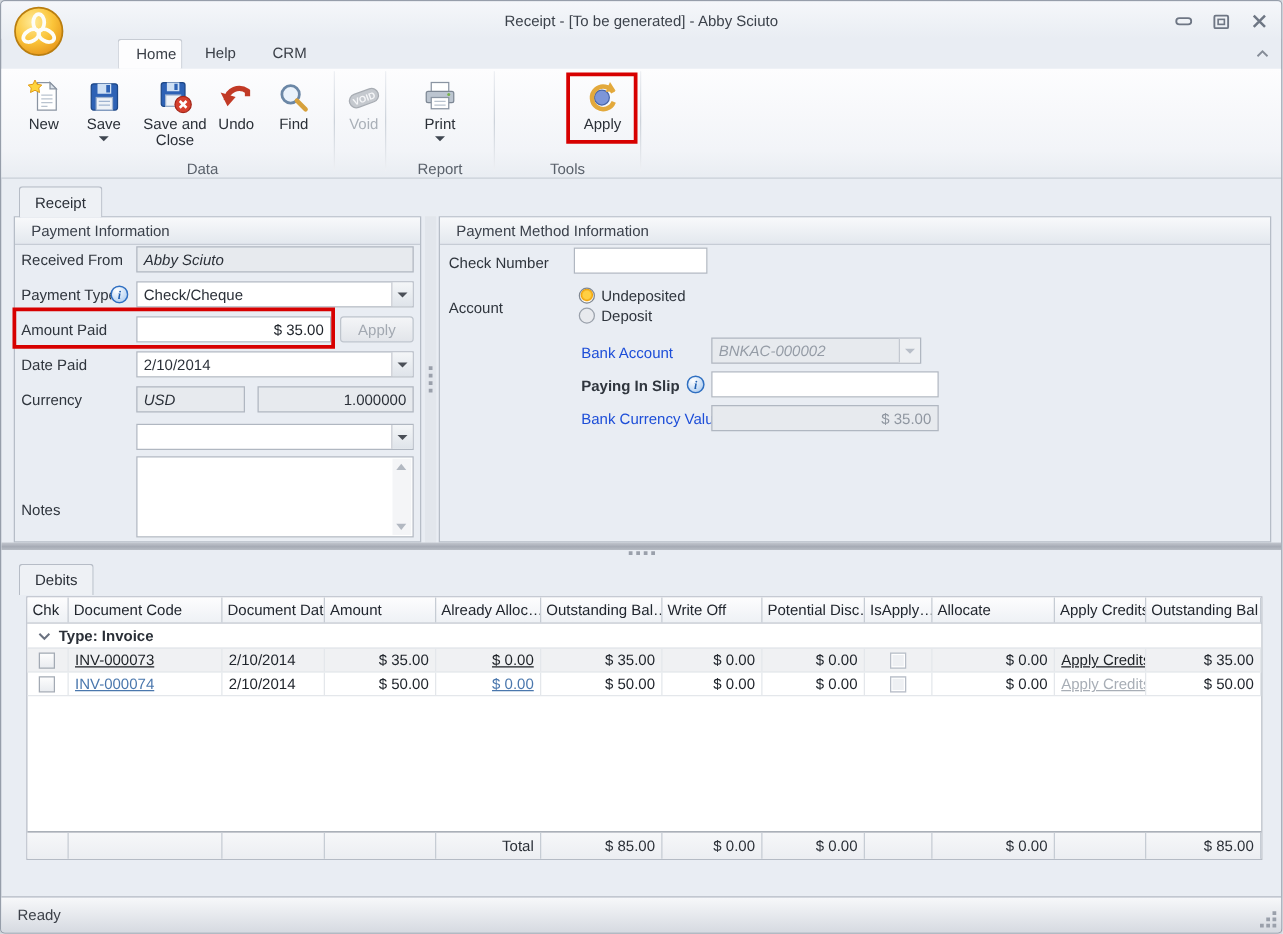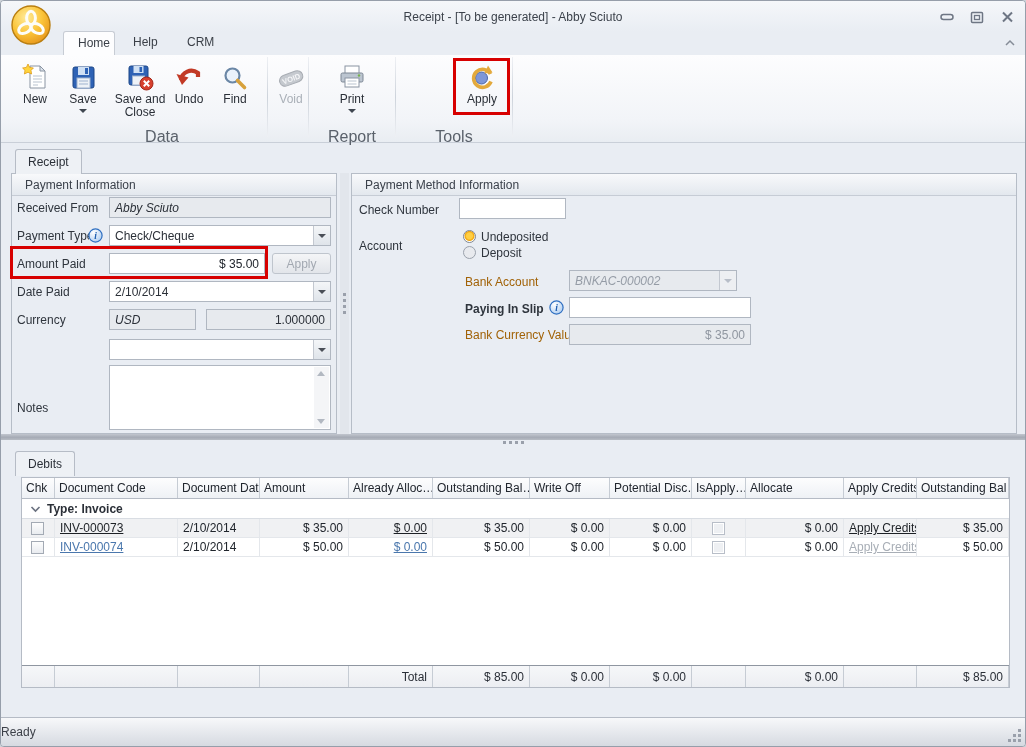--- a/index.html
+++ b/index.html
@@ -11,53 +11,53 @@
   
   .titlebar { position:absolute; left:0; top:0; width:100%; height:30px;
               background:linear-gradient(#f5f7fa,#e9edf3); }
   .title-text { position:absolute; top:9px; left:0; width:100%; text-align:center;
                 font-size:12px; color:#3c424b; }
   .winbtn { position:absolute; top:8px; width:24px; height:16px; display:flex;
             align-items:center; justify-content:center; cursor:default; }
   
   .tabstrip { position:absolute; left:0; top:30px; width:100%; height:24px; }
   .rtab { position:absolute; top:0; height:24px; padding:4px 14px 0;
-          font-size:12px; color:#3a3f47; text-align:center; }
+          font-size:12px; color:#3a3f47; text-align:center;margin-left:31px; }
   .rtab.active { background:#fdfdfe; border:1px solid #c7ccd4; border-bottom:none;
                  border-radius:3px 3px 0 0; }
   .ribbon-collapse { position:absolute; right:8px; top:36px; width:14px; height:12px; }
 
   
   .ribbon { position:absolute; left:0; top:54px; width:100%; height:88px;
             background:linear-gradient(#fdfdfe,#f2f4f8 75%,#e9edf2);
             border-bottom:1px solid #c9cfd8; }
   .rbtn { position:absolute; top:2px; height:70px; display:flex; flex-direction:column;
           align-items:center; text-align:center; font-size:12px; color:#2b3038; }
   .rbtn .ic { height:34px; display:flex; align-items:flex-end; justify-content:center; }
   .rbtn .cap { line-height:13px; margin-top:2px; }
   .rbtn.disabled .cap { color:#aab0b8; }
   .caret { width:0; height:0; border-left:4px solid transparent; border-right:4px solid transparent;
            border-top:4px solid #3f4650; margin-top:3px; }
   .rgsep { position:absolute; top:4px; height:132px; width:1px;
            background:linear-gradient(#eef0f4,#cdd3db,#eef0f4); top:2px; height:80px;}
-  .rgroup-label { position:absolute; top:73px; height:14px; font-size:16px;
+  .rgroup-label { position:absolute; top:73px; height:14px; font-size:12px;
                   color:#5a616b; text-align:center; }
   .hl-red { position:absolute; border:3px solid #d70000; z-index:30; pointer-events:none; }
 
   
   .doctab { position:absolute; height:25px; padding:5px 12px 0; background:#eef1f5;
             border:1px solid #b6bcc6; border-bottom:none; border-radius:3px 3px 0 0;
             font-size:12px; color:#2b3038; z-index:2; }
 
   
   .panel { position:absolute; background:#e9edf3; border:1px solid #b6bdc7; }
   .panel-h { height:22px; background:linear-gradient(#f8f9fb,#e3e8ee);
              border-bottom:1px solid #c6ccd5; padding:4px 0 0 13px; color:#3b414b; }
   .lbl { position:absolute; color:#2f353d; white-space:nowrap; }
-  .lbl.gray { color:#a16207; }
+  .lbl.gray { color:#1d4ed8; }
   .lbl.bold { font-weight:bold; }
   .field { position:absolute; height:21px; border:1px solid #b0b7c1; background:#fff;
            display:flex; align-items:center; padding:0 5px; overflow:hidden; }
   .field.ro { background:#e7eaee; }
   .field.num { justify-content:flex-end; }
   .italic { font-style:italic; }
   input.txt { position:absolute; height:21px; border:1px solid #b0b7c1; background:#fff;
               font:12px "Liberation Sans",sans-serif; padding:0 5px; color:#20252c; }
   input.txt.num { text-align:right; }
   .combo { position:absolute; height:21px; border:1px solid #b0b7c1; background:#fff;
@@ -112,21 +112,21 @@
   .lnk { text-decoration:underline; color:#4a77ad; }
   .lnk.dark { color:#1d2126; }
   .lnk.gray { color:#a8aeb6; }
   .cb { width:13px; height:13px; border:1px solid #a3aab4;
         background:linear-gradient(#fdfdfd,#e9ecf0); display:inline-block; }
   .cb.dim { border-color:#b8bec8; background:#eef0f3; box-shadow:inset 0 0 0 1px #fff; }
 
   
   .statusbar { position:absolute; left:0; bottom:0; width:100%; height:29px;
                background:linear-gradient(#f7f8fa,#d6dae1); border-top:1px solid #b5bbc5;
-               display:flex; align-items:center; padding-left:0; color:#3c4048; }
+               display:flex; align-items:center; padding-left:13px; color:#3c4048; }
   .grip { position:absolute; right:3px; bottom:3px; width:14px; height:14px; }
   .grip i { position:absolute; width:3px; height:3px; background:#9aa0ab; }
 </style>
 </head>
 <body>
 
 <div class="window">
 
   <div class="titlebar">
     <div class="title-text">Receipt - [To be generated] - Abby Sciuto</div>

